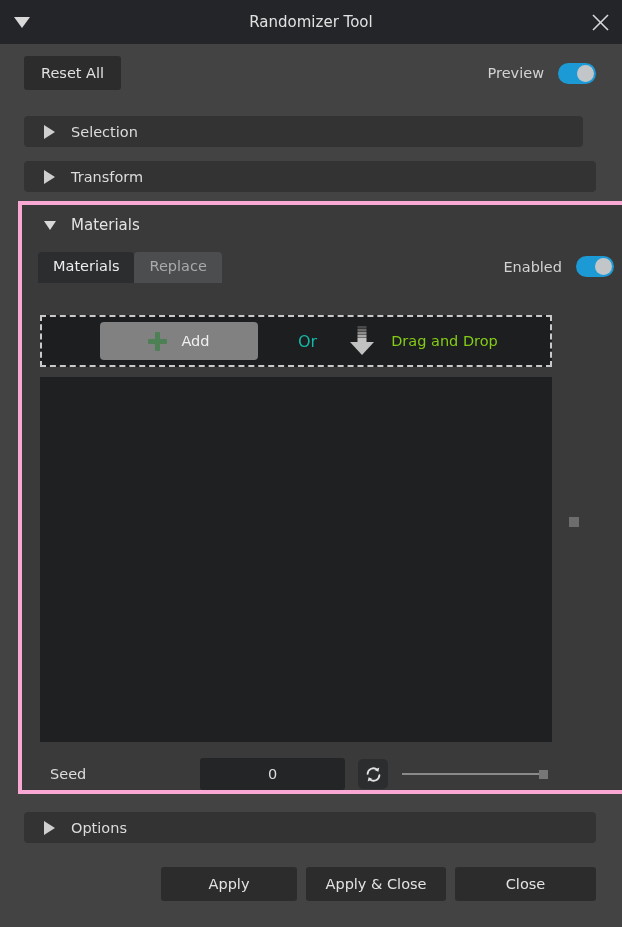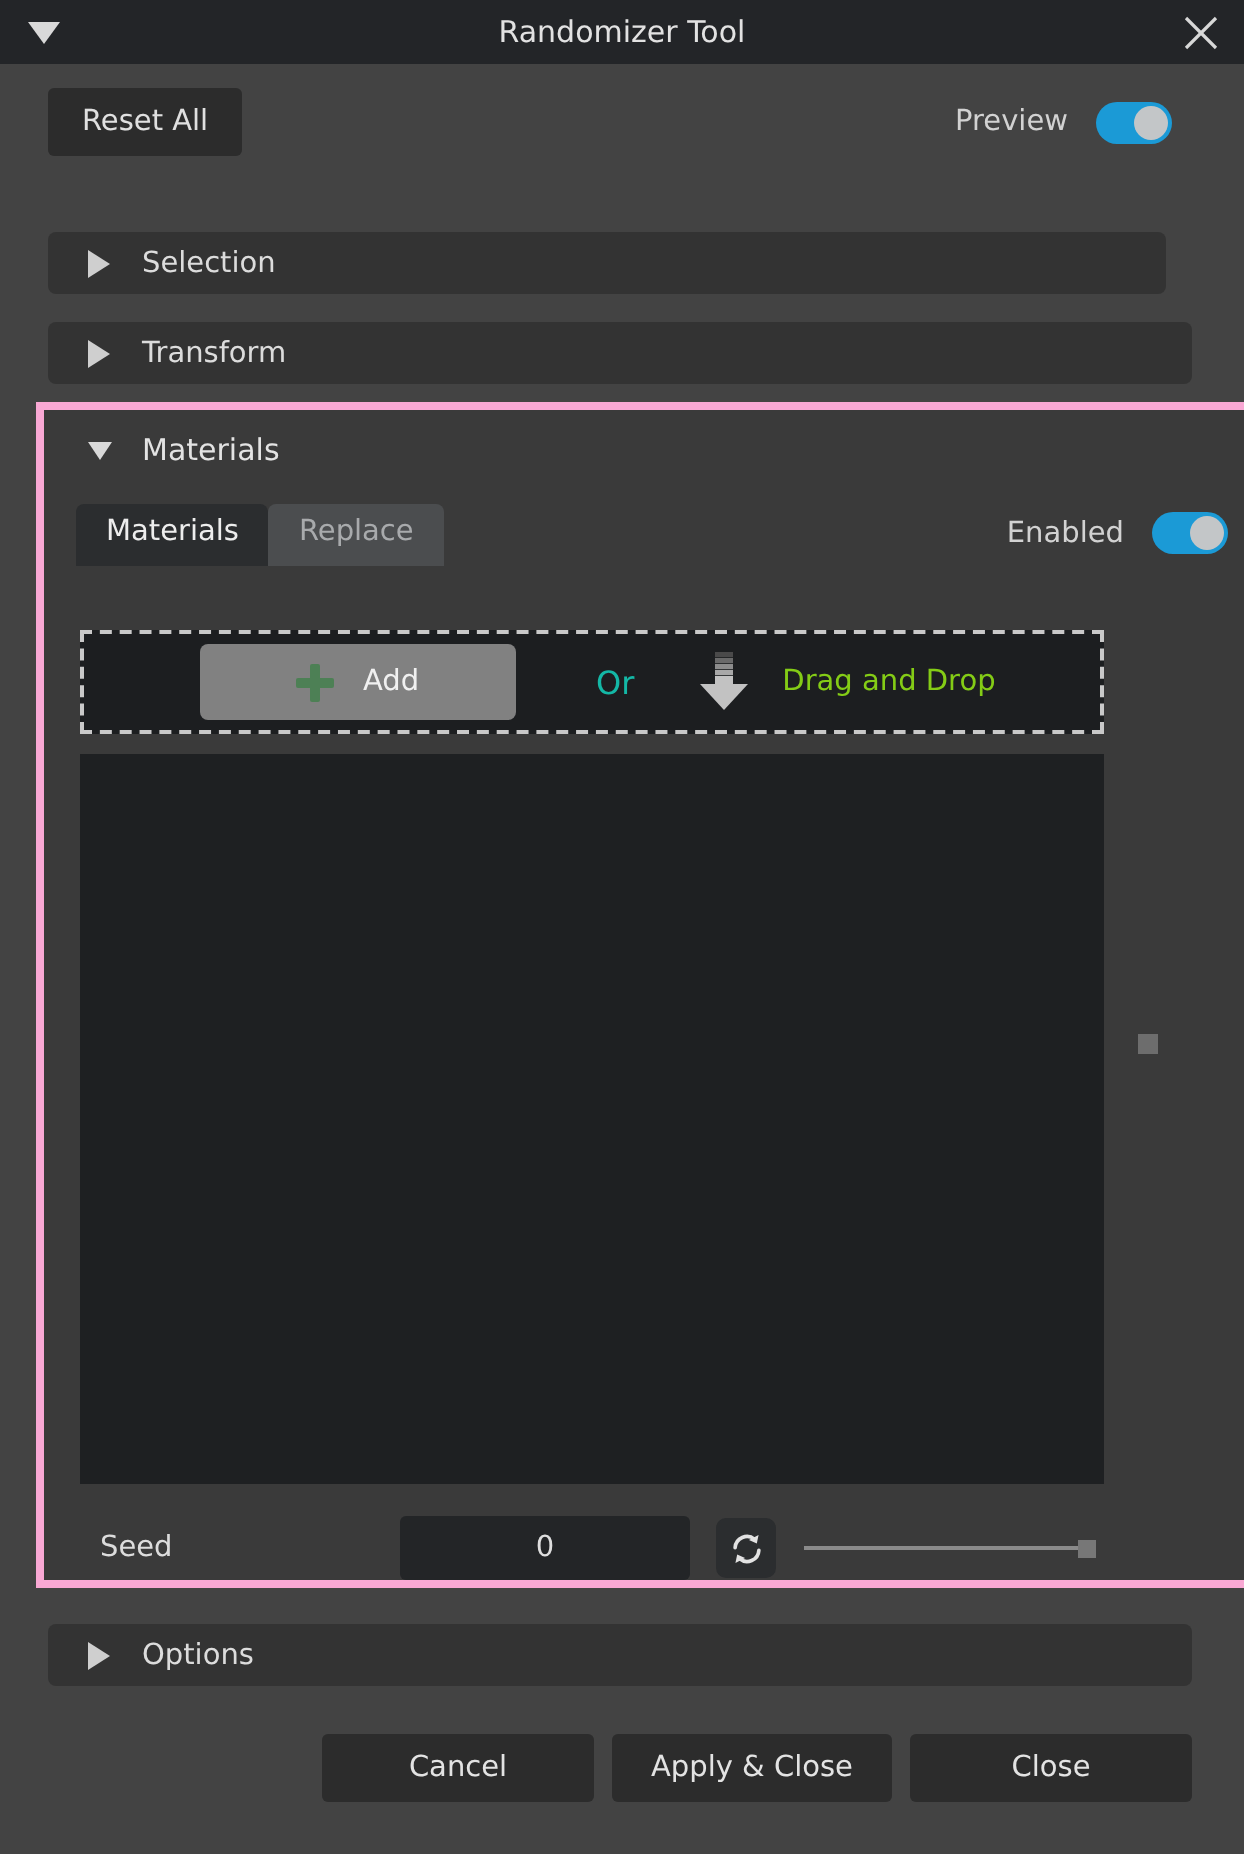--- a/index.html
+++ b/index.html
@@ -18,21 +18,21 @@
   .app {
     position: relative;
     width: 622px;
     height: 927px;
     background: #434343;
   }
 
   
   .titlebar {
     position: relative;
-    height: 32px;
+    height: 44px;
     background: #232528;
     display: flex;
     align-items: center;
   }
   .titlebar-collapse {
     width: 44px;
     display: flex;
     align-items: center;
     justify-content: center;
     cursor: pointer;
@@ -65,21 +65,21 @@
     align-items: center;
     justify-content: center;
     cursor: pointer;
   }
   .titlebar-close svg { display:block; }
 
   .toolrow {
     height: 58px;
     display: flex;
     align-items: center;
-    padding: 0 36px 0 24px;
+    padding: 0 26px 0 24px;
   }
   .btn-reset {
     background: #2c2c2c;
     border: none;
     border-radius: 3px;
     color: #e0e0e0;
     font-size: 14.5px;
     font-family: "DejaVu Sans", sans-serif;
     padding: 9px 17px;
     cursor: pointer;
@@ -455,18 +455,18 @@
   </div>
 
   <div class="sec-options">
     <div class="section">
       <span class="tri-right"></span>
       <span class="section-label">Options</span>
     </div>
   </div>
 
   <div class="buttonbar">
-    <button class="btn-foot btn-apply">Cancel</button>
+    <button class="btn-foot btn-apply">Apply</button>
     <button class="btn-foot btn-apply-close">Apply &amp; Close</button>
     <button class="btn-foot btn-cancel">Close</button>
   </div>
 
 </div>
 
 </body></html>

